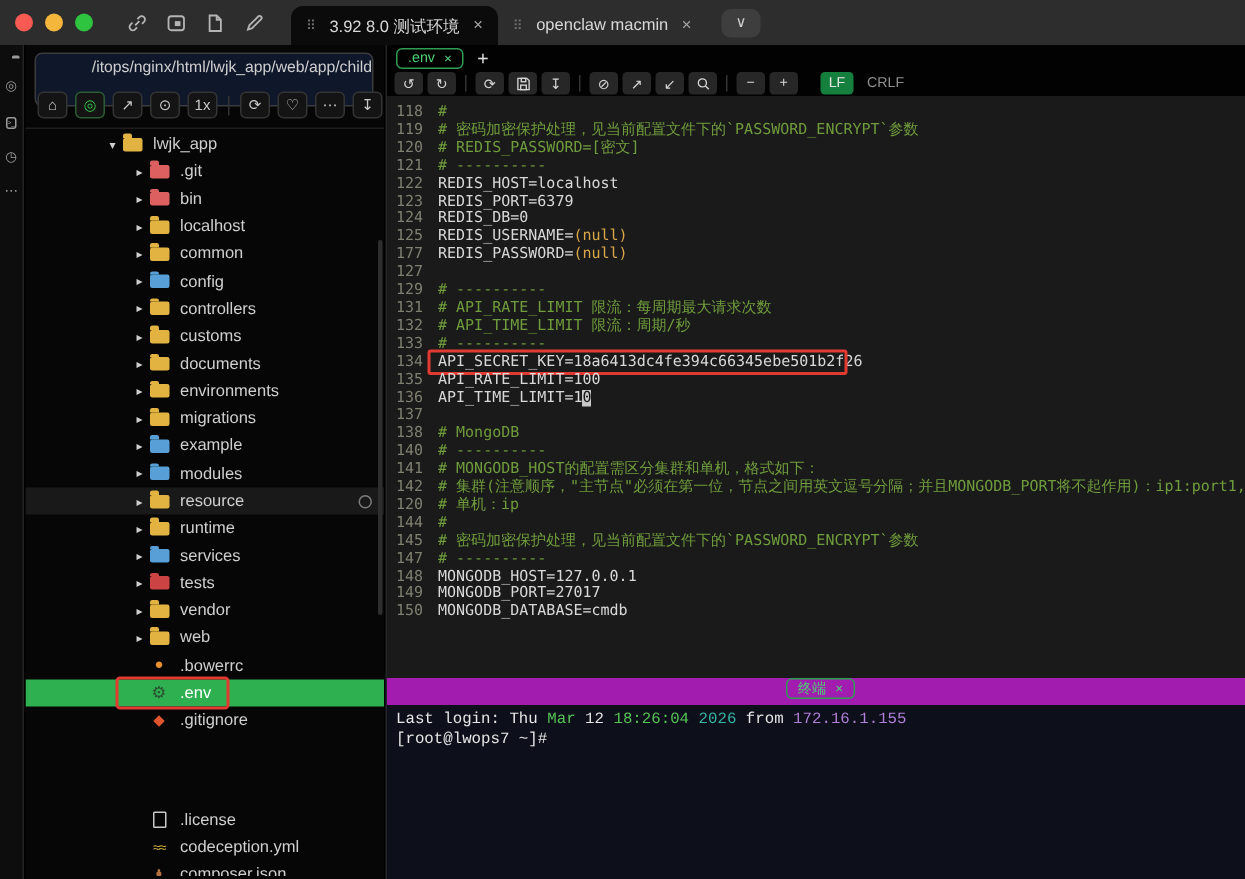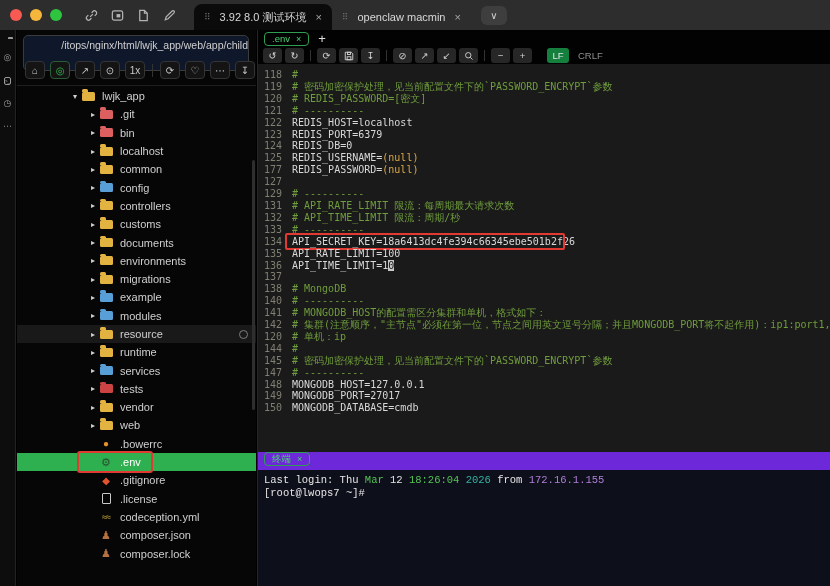--- a/index.html
+++ b/index.html
@@ -87,21 +87,21 @@
   #code { flex:1; background:#1a1a1a; overflow:hidden; padding-top:5px;
     font-family:"DejaVu Sans Mono", monospace; font-size:10px; line-height:11.9px; }
   .cl { display:flex; white-space:pre; position:relative; }
   .ln { width:24px; text-align:right; color:#7f7f72; margin-right:10px; flex:none; }
   .cmt { color:#6f9c3c; } .code-t { color:#d8d8d8; }
   .nullv { color:#d9a648; }
   .cursor { background:#c8c8c8; color:#141414; }
   .redbox-line { position:absolute; left:27px; top:-3px; width:280px; height:17px;
     border:2px solid #e13a33; border-radius:2px; pointer-events:none; }
 
-  #term-strip { height:18px; background:#6d28d9; display:flex; align-items:flex-start; gap:9px; padding-left:6px;flex-direction:column; }
+  #term-strip { height:18px; background:#a21caf; display:flex; align-items:center; gap:9px; padding-left:6px;flex-direction:column; }
   #terminal { height:116px; background:#0d0f1a; padding:4px 0 0 6px;
     font-family:Liberation Mono, monospace; font-size:10.5px; line-height:13px; white-space:pre; }
 </style>
 </head>
 <body>
 
 <div id="stage">
 
   <div id="titlebar">
     <div id="lights">
@@ -317,21 +317,21 @@
           <span>.env</span>
           <div id="env-redbox"></div>
         </div>
         <div class="trow" style="padding-left: 70px;">
           <span class="arrow"></span>
           <span class="ticon">
             <span class="gitd">◆</span>
           </span>
           <span>.gitignore</span>
         </div>
-        <div class="trow" style="padding-left: 70px;">
+        <div class="trow" style="padding-left: 70px; margin-top: 48px;">
           <span class="arrow"></span>
           <span class="ticon">
             <span class="doc"></span>
           </span>
           <span>.license</span>
         </div>
         <div class="trow" style="padding-left: 70px;">
           <span class="arrow"></span>
           <span class="ticon">
             <span class="yml">≈≈</span>

